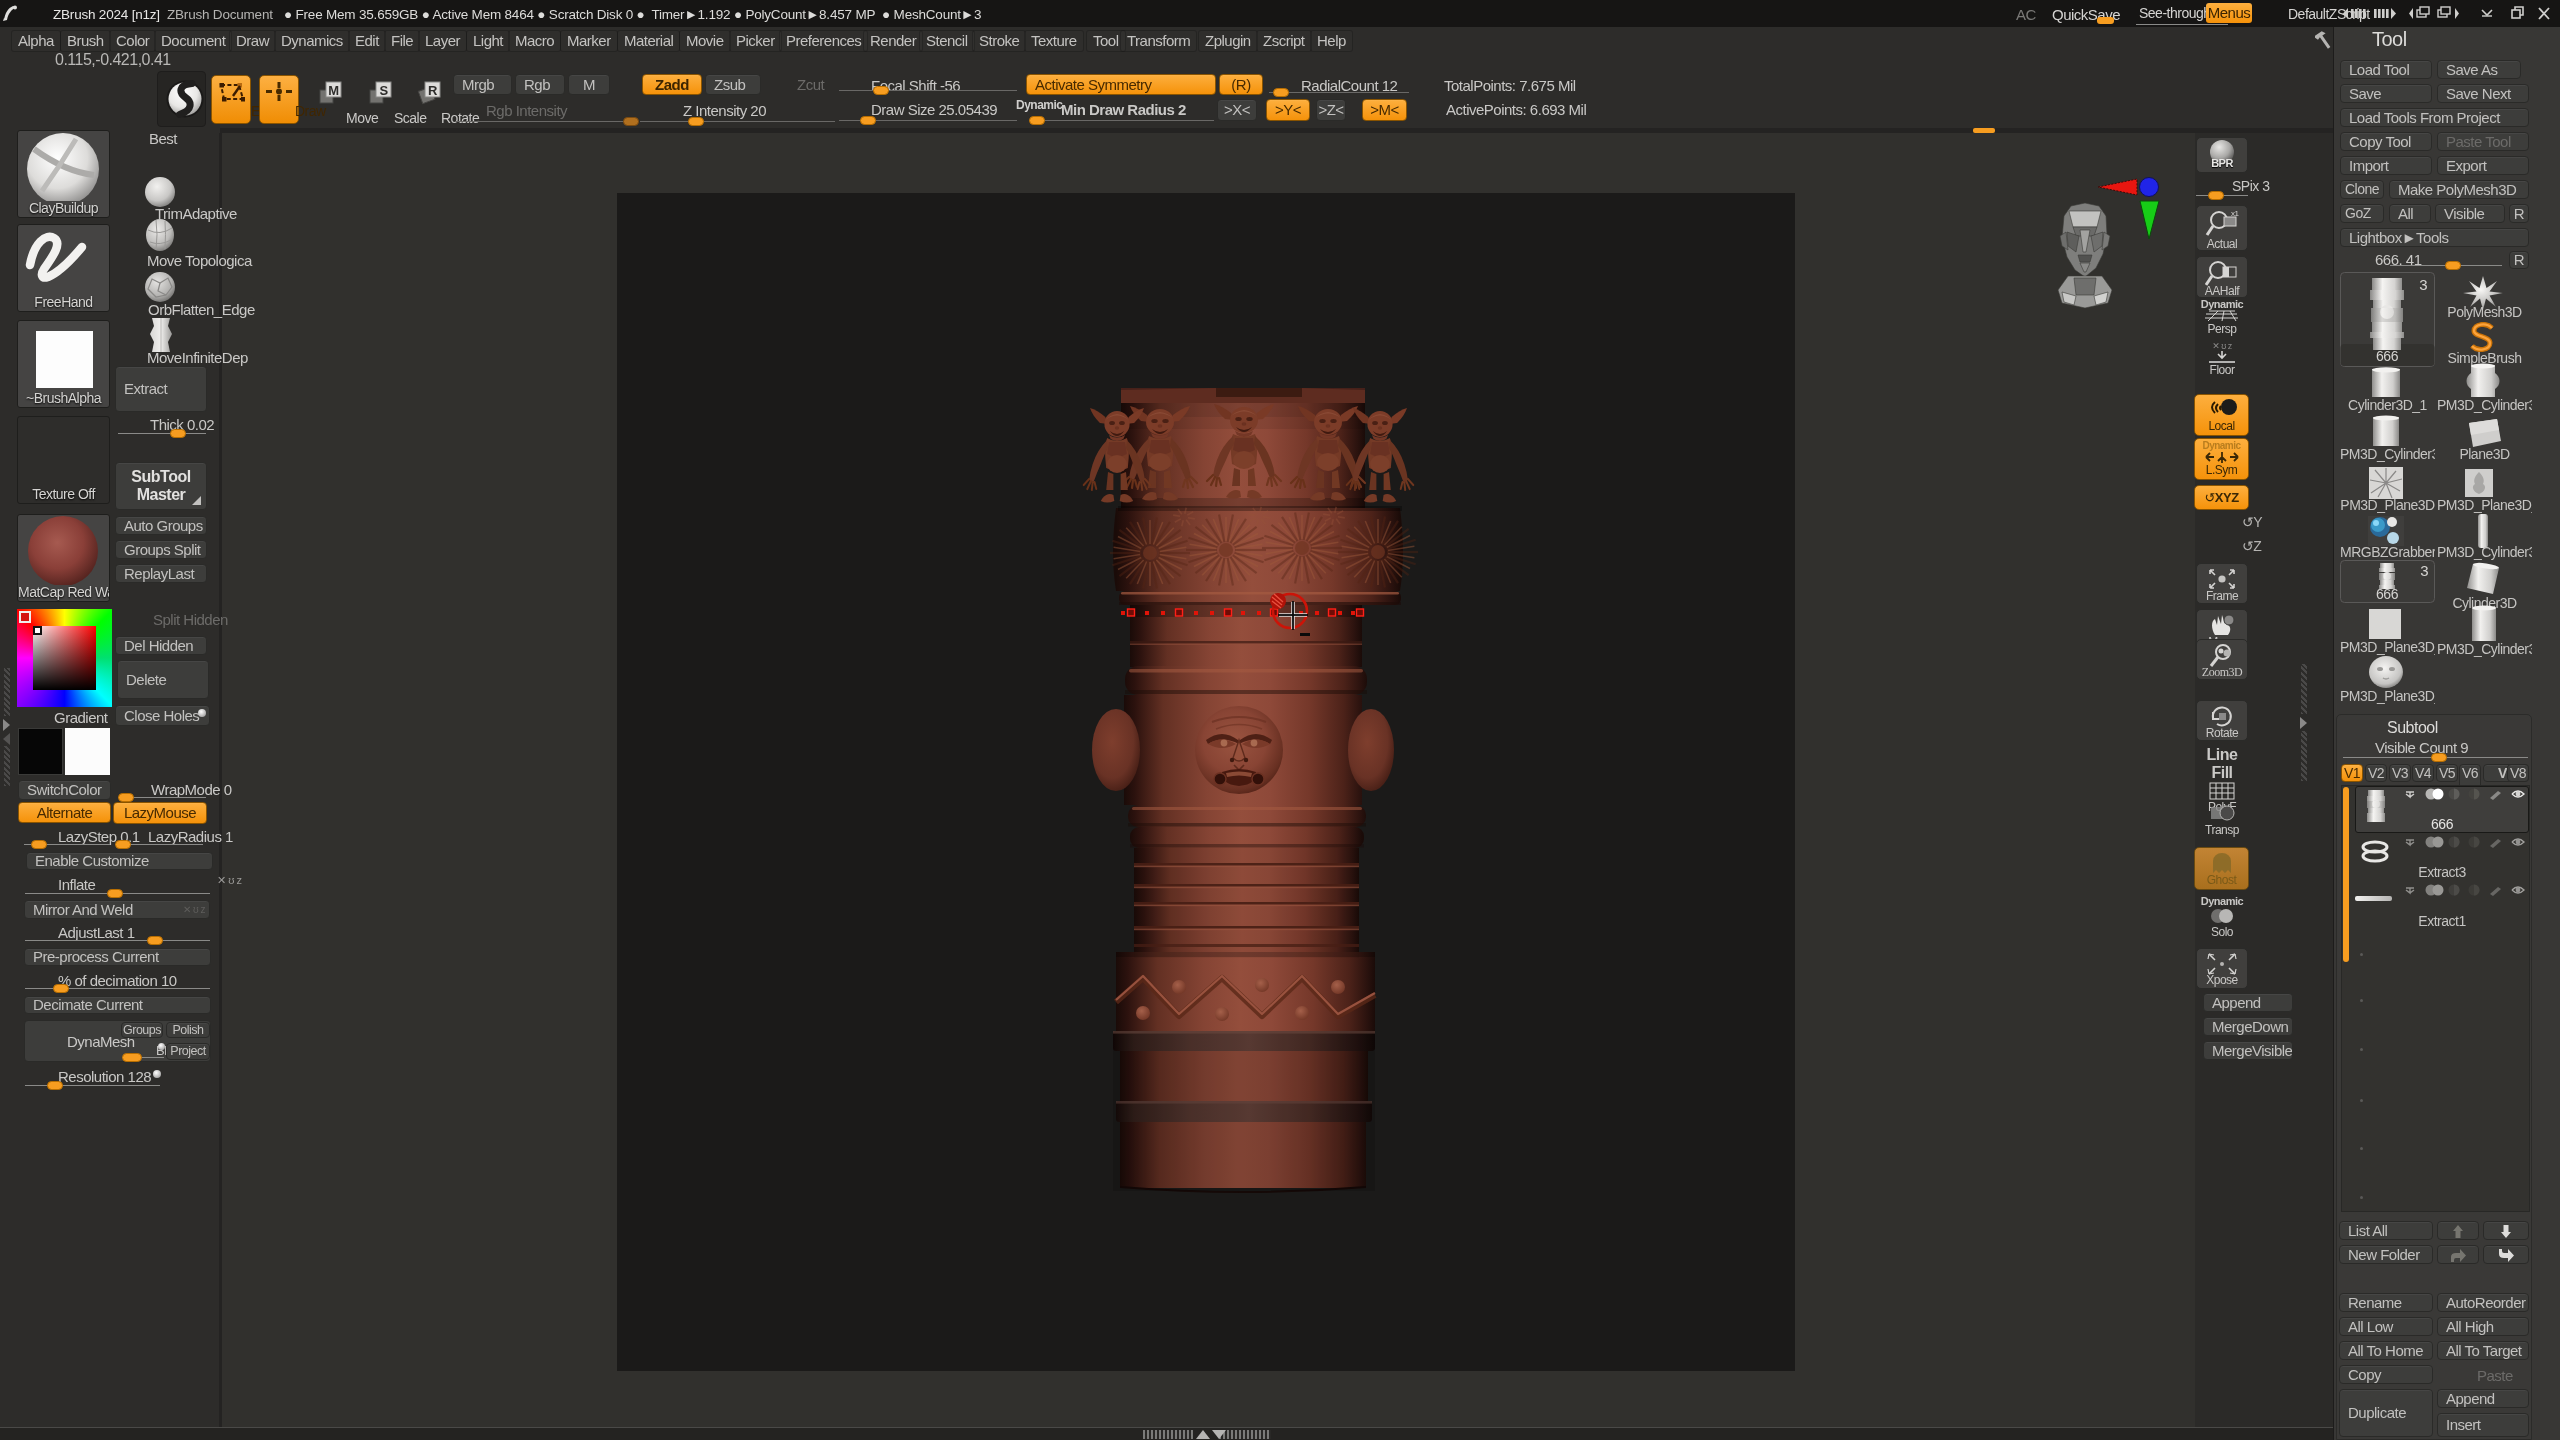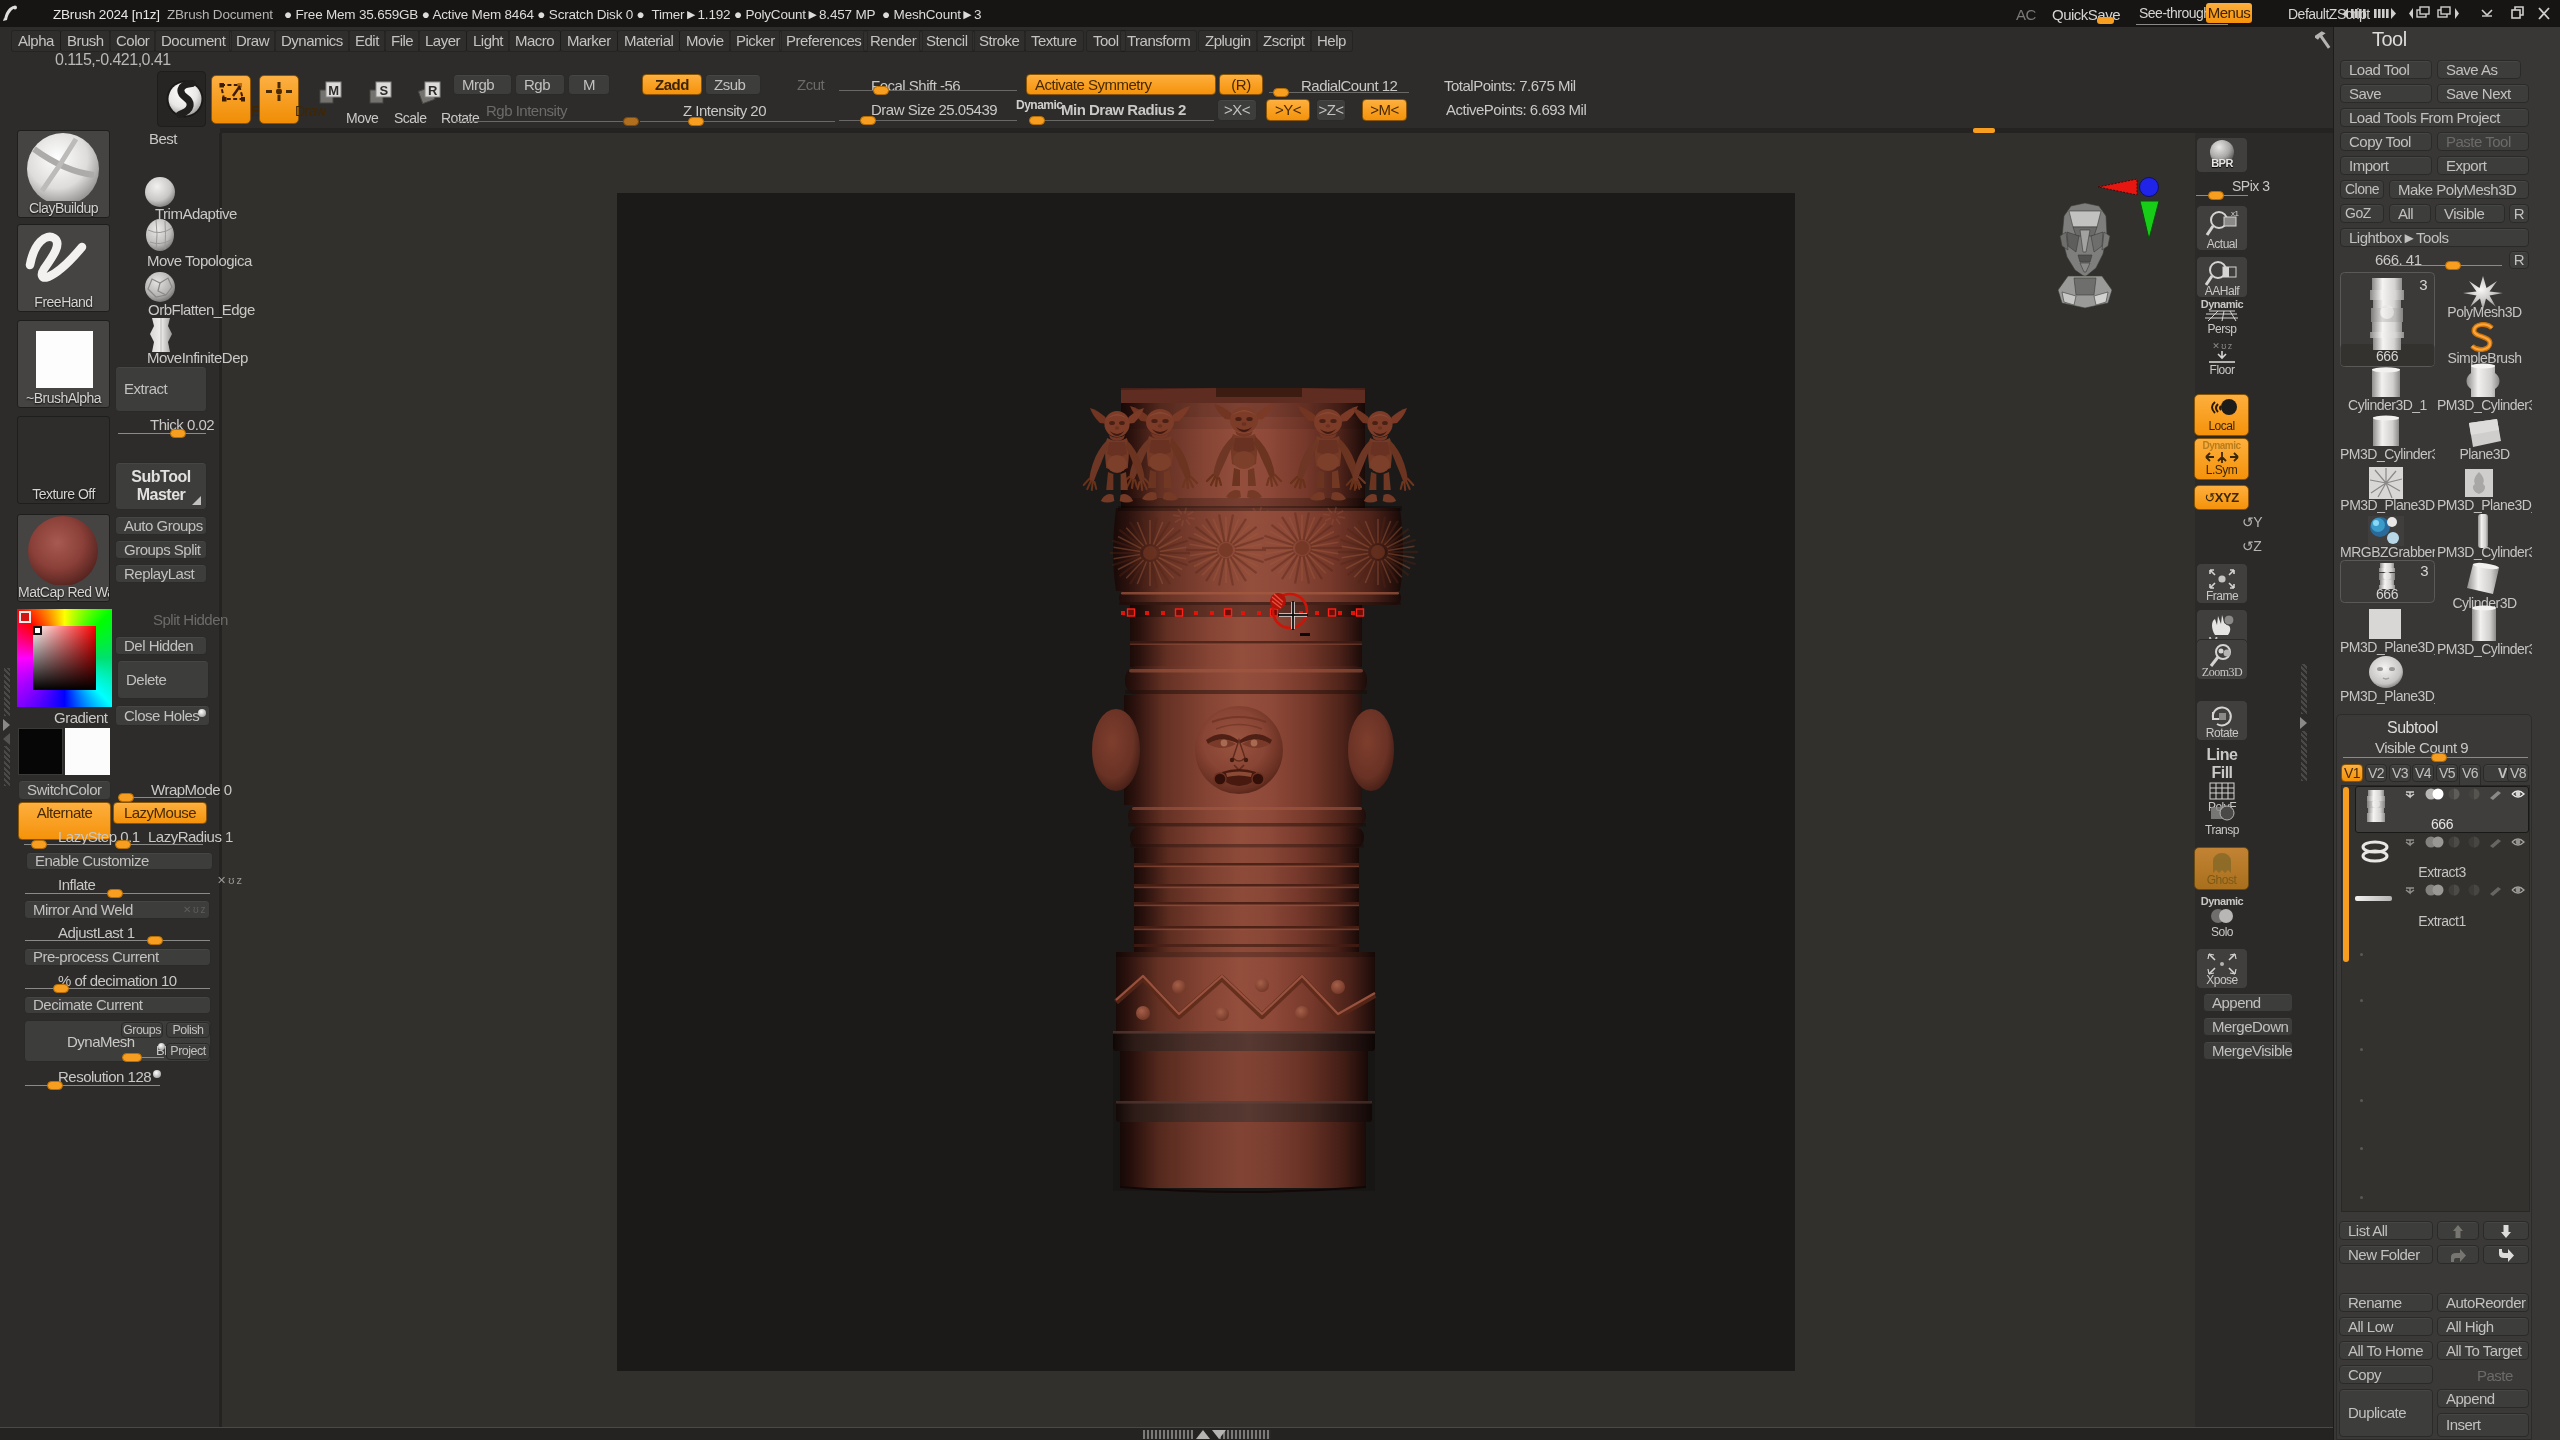--- a/index.html
+++ b/index.html
@@ -358,21 +358,21 @@
   <div class="btn" style="left:115px;top:705px;width:95px;height:21px;line-height:19px;">Close Holes</div>
   <div class="abs" style="left:198px;top:709px;width:8px;height:8px;border-radius:50%;background:radial-gradient(circle at 40% 35%, #fff, #8a8988);"></div>
   <div class="abs" style="left:18px;top:728px;width:45px;height:47px;background:#060606;border:1px solid #3a3a38;"></div>
   <div class="abs" style="left:65px;top:728px;width:45px;height:47px;background:#fcfcfc;"></div>
   <div class="btn" style="left:18px;top:780px;width:93px;height:20px;line-height:18px;">SwitchColor</div>
   <div class="lbl" style="left:119px;top:781px;">WrapMode 0</div>
   <div class="sl" style="left:118px;top:792px;width:88px;height:10px;">
         <div class="tr"></div>
         <div class="h" style="left:0px;"></div>
       </div>
-  <div class="btn org c" style="left:18px;top:802px;width:93px;height:38px;line-height:20px;">Alternate</div>
+  <div class="btn org c" style="left:18px;top:802px;width:93px;height:21px;line-height:20px;">Alternate</div>
   <div class="btn org c" style="left:113px;top:802px;width:94px;height:22px;line-height:20px;">LazyMouse</div>
   <div class="lbl" style="left:26px;top:828px;">LazyStep 0.1</div>
   <div class="sl" style="left:24px;top:839px;width:86px;height:10px;">
         <div class="tr"></div>
         <div class="h" style="left:7px;"></div>
       </div>
   <div class="lbl" style="left:116px;top:828px;">LazyRadius 1</div>
   <div class="sl" style="left:115px;top:839px;width:88px;height:10px;">
         <div class="tr"></div>
         <div class="h" style="left:0px;"></div>

